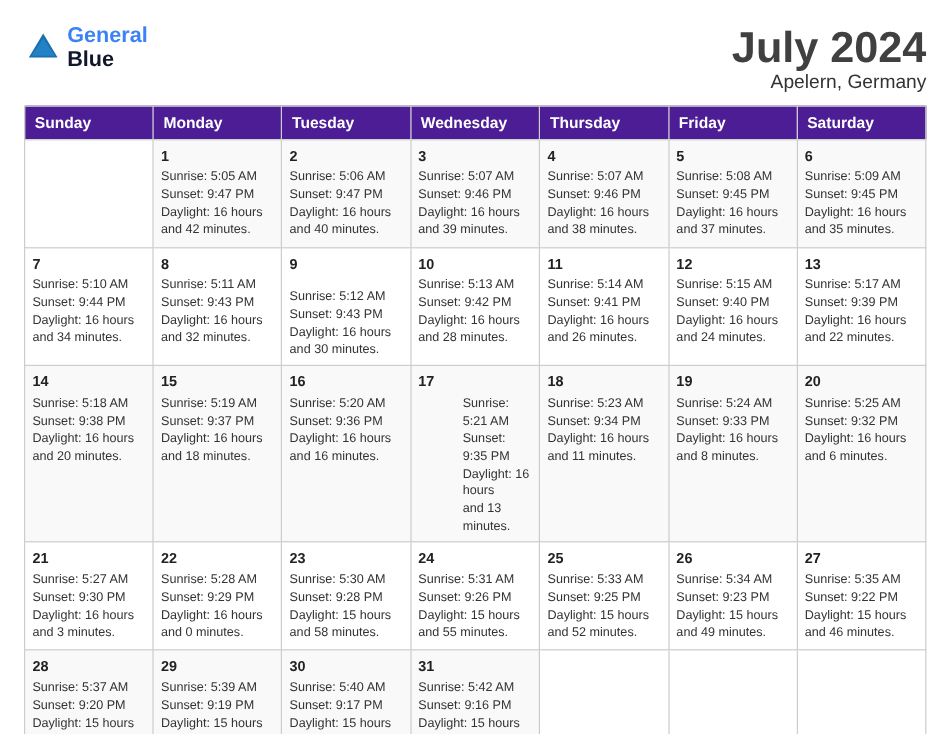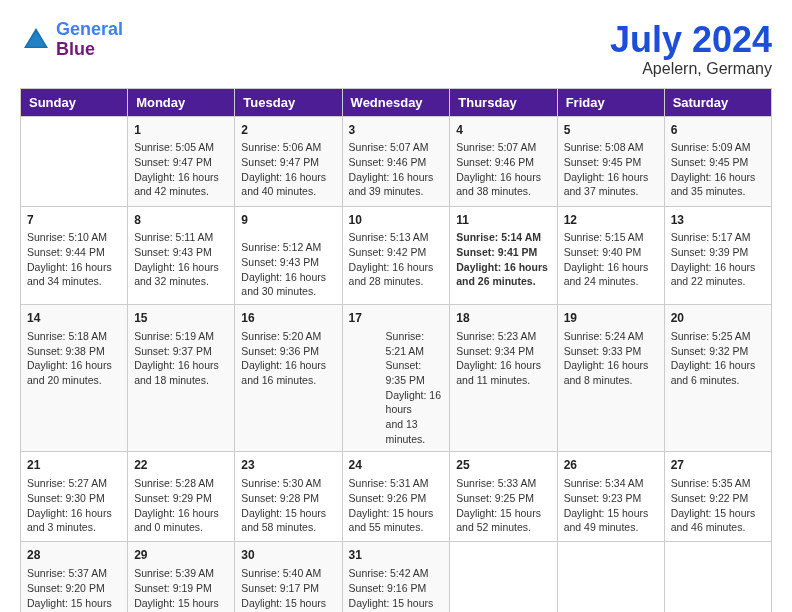--- a/index.html
+++ b/index.html
@@ -33,21 +33,21 @@
     .logo-icon {
       width: 32px;
       height: 32px;
     }
     .title-block {
       text-align: right;
     }
     .month-title {
       font-size: 36px;
       font-weight: bold;
-      color: #1d4ed8;
+      color: #404040;
       line-height: 1.1;
     }
     .subtitle {
       font-size: 16px;
       color: #333;
     }
     table {
       width: 100%;
       border-collapse: collapse;
       font-size: 11px;
@@ -93,21 +93,21 @@
 </head>
 <body>
 
 <div class="header">
   <div class="logo">
     <svg class="logo-icon" viewBox="0 0 40 40" xmlns="http://www.w3.org/2000/svg">
       <polygon points="20,5 35,30 5,30" fill="#1a6faf"></polygon>
       <polygon points="20,10 32,28 8,28" fill="#2a8fd4" opacity="0.6"></polygon>
     </svg>
     <div class="logo-text">
-      <span>General</span><br><span style="color:#701a75">Blue</span>
+      <span>General</span><br><span style="color:#0f172a">Blue</span>
     </div>
   </div>
   <div class="title-block">
     <div class="month-title">July 2024</div>
     <div class="subtitle">Apelern, Germany</div>
   </div>
 </div>
 
 <table>
   <thead>
@@ -191,21 +191,21 @@
         </td>
         <td>
           <span class="day-number">10</span>
           <div class="day-info" style="white-space: pre-line;">Sunrise: 5:13 AM
 Sunset: 9:42 PM
 Daylight: 16 hours
 and 28 minutes.</div>
         </td>
         <td>
           <span class="day-number">11</span>
-          <div class="day-info" style="white-space: pre-line; font-weight: bold;">Sunrise: 5:14 AM
+          <div class="day-info" style="white-space: pre-line;">Sunrise: 5:14 AM
 Sunset: 9:41 PM
 Daylight: 16 hours
 and 26 minutes.</div>
         </td>
         <td>
           <span class="day-number">12</span>
           <div class="day-info" style="white-space: pre-line;">Sunrise: 5:15 AM
 Sunset: 9:40 PM
 Daylight: 16 hours
 and 24 minutes.</div>

